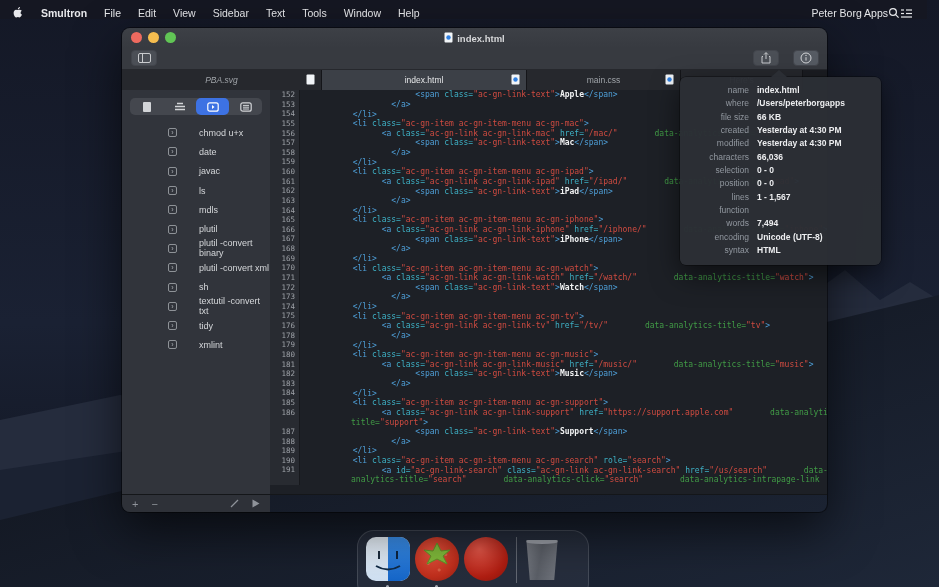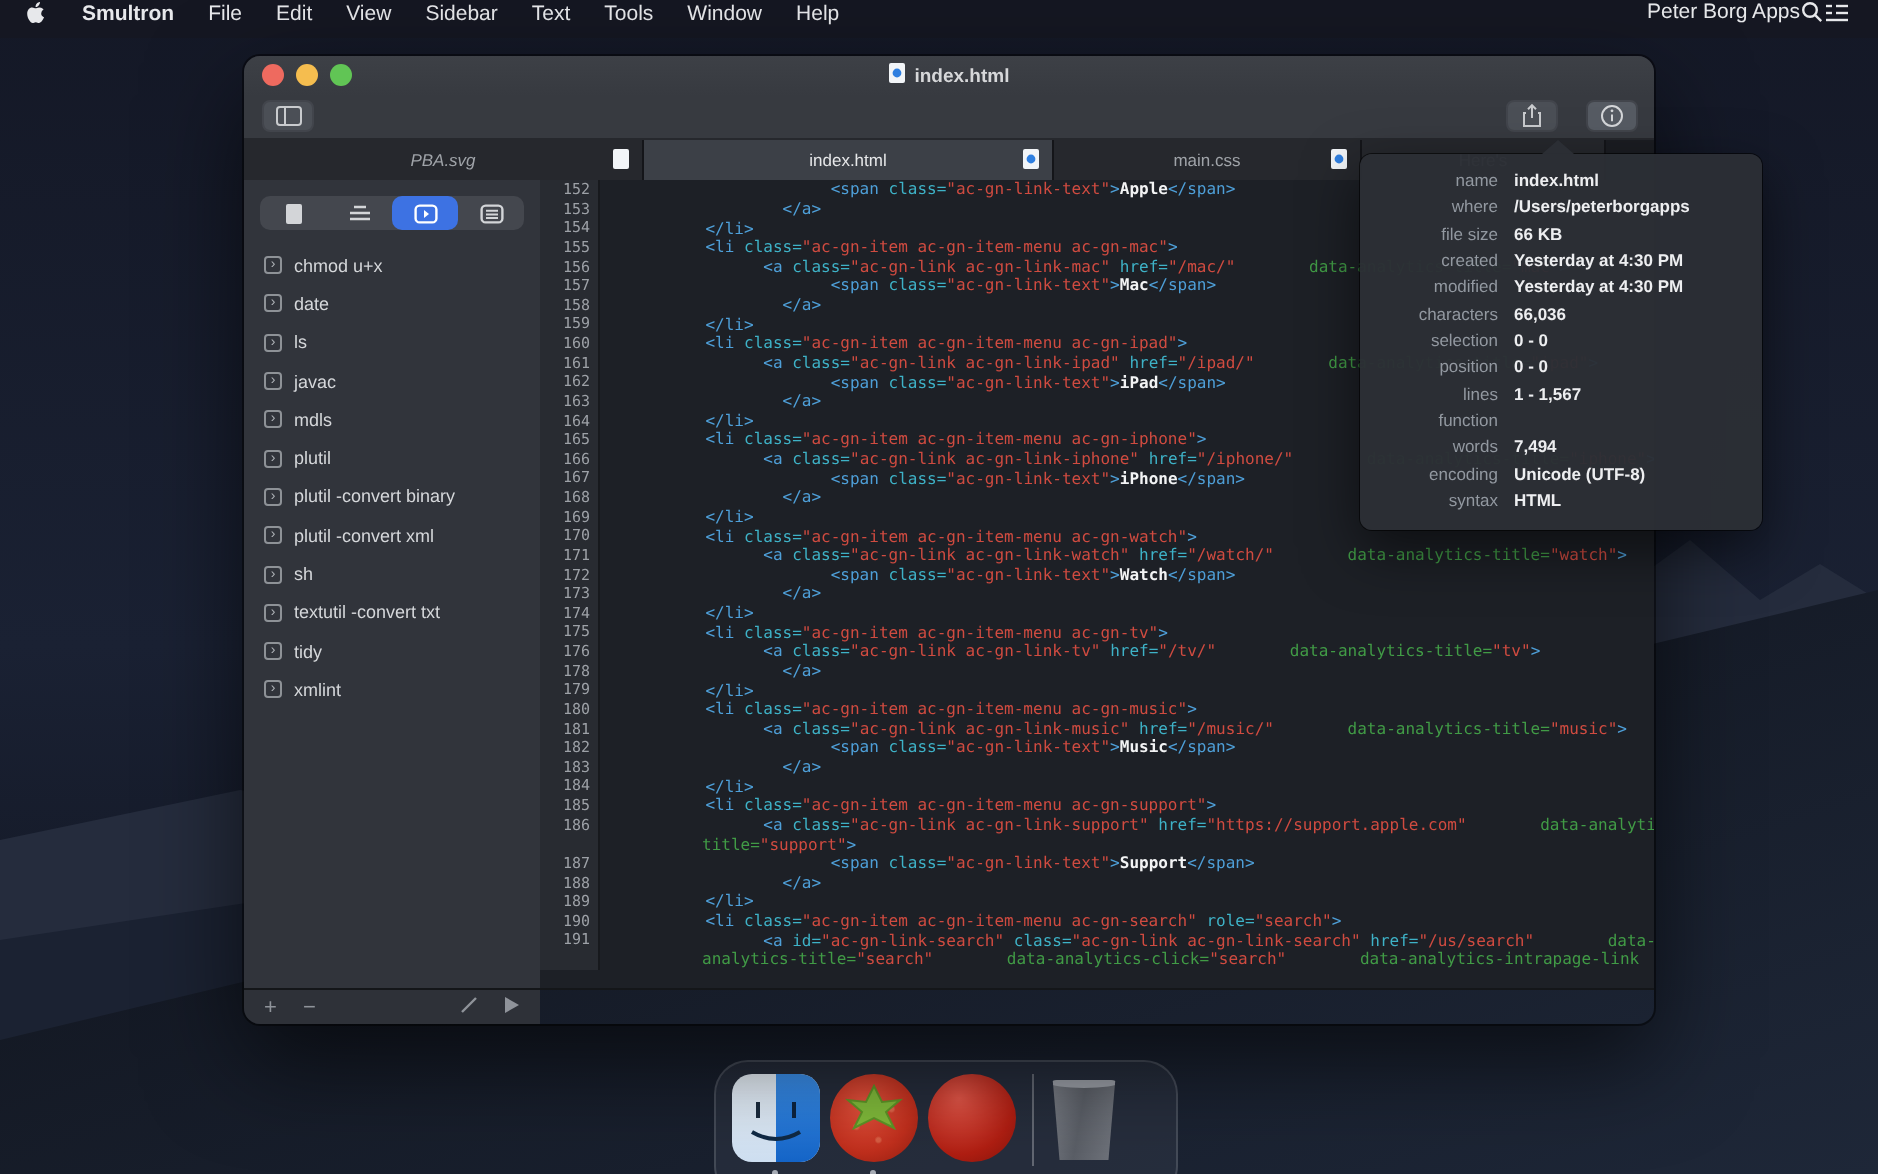--- a/index.html
+++ b/index.html
@@ -4,22 +4,22 @@
 <style>
   * { margin:0; padding:0; box-sizing:border-box; }
   html,body { width:939px; height:587px; }
   body { position:relative; overflow:hidden; background:#0d101a;
          font-family:"Liberation Sans", sans-serif; -webkit-font-smoothing:antialiased; }
 
   
   .wallpaper { position:absolute; inset:0; z-index:0; }
 
   
-  .menubar { position:absolute; top:0; left:0; right:0; height:19px; z-index:6;
-             background:rgba(21,24,34,0.93); display:flex; align-items:flex-start;
+  .menubar { position:absolute; top:0; left:0; right:12px; height:19px; z-index:6;
+             background:rgba(21,24,34,0.93); display:flex; align-items:flex-end;
              color:#e7e8eb; font-size:10.5px; padding:0 14px 0 12px; }
   .menubar .left { display:flex; align-items:center; gap:17px; }
   .menubar .right { margin-left:auto; display:flex; align-items:center; }
   .mi { cursor:default; }
   .mi.app { font-weight:700; }
   .apple-icon svg { display:block; }
   .mb-icon { display:flex; align-items:center; }
 
   
   .window { position:absolute; left:122px; top:28px; width:705px; height:484px; z-index:10;
@@ -47,22 +47,22 @@
   .tab .ticon { position:absolute; right:6px; top:4px; }
 
   
   .main { flex:1; display:flex; min-height:0; }
   .sidebar { width:148px; flex:none; background:#31343b; display:flex; flex-direction:column; }
   .segmented { margin:8px 8px 5px 8px; height:17px; background:#44474e; border-radius:5px;
                display:flex; overflow:hidden; }
   .seg { flex:1; display:flex; align-items:center; justify-content:center; color:#d3d5d8; }
   .seg.sel { background:#3d72e3; border-radius:5px; }
   .sidelist { flex:1; overflow:hidden; padding-top:3px; }
-  .sitem { height:19.3px; display:flex; align-items:center; gap:6px; padding-left:10px;
-           color:#d5d7da; font-size:9px; }
+  .sitem { height:19.3px; display:flex; align-items:center; gap:22px; padding-left:10px;
+           color:#d5d7da; font-size:9px;margin-left:36px; }
   .sitem .cicon { width:9px; height:9px; flex:none; border:1px solid #8e9297; border-radius:2px;
                   color:#aeb2b7; font-size:7px; line-height:7px; text-align:center; }
 
   .editor { flex:1; background:#1d2026; position:relative; overflow:hidden; }
   .crow { display:flex; height:9.64px; align-items:center; }
   .ln { width:30px; flex:none; align-self:stretch; background:#282b31; border-right:1px solid #17191d;
         color:#9da1a7; font-size:7.5px; text-align:right; padding-right:4px;
         font-family:"DejaVu Sans Mono", monospace; line-height:9.64px; }
   .cl { white-space:pre; padding-left:6px; font-family:"DejaVu Sans Mono", monospace; font-size:8px;margin-left:13px; }
   .c-p { color:#c8cacd; } .c-t { color:#4e9fd8; } .c-a { color:#3eb2c7; }
@@ -279,25 +279,25 @@
           <div class="sitem">
             <span class="cicon">›</span>
             <span>chmod u+x</span>
           </div>
           <div class="sitem">
             <span class="cicon">›</span>
             <span>date</span>
           </div>
           <div class="sitem">
             <span class="cicon">›</span>
+            <span>javac</span>
+          </div>
+          <div class="sitem">
+            <span class="cicon">›</span>
             <span>ls</span>
-          </div>
-          <div class="sitem">
-            <span class="cicon">›</span>
-            <span>javac</span>
           </div>
           <div class="sitem">
             <span class="cicon">›</span>
             <span>mdls</span>
           </div>
           <div class="sitem">
             <span class="cicon">›</span>
             <span>plutil</span>
           </div>
           <div class="sitem">

